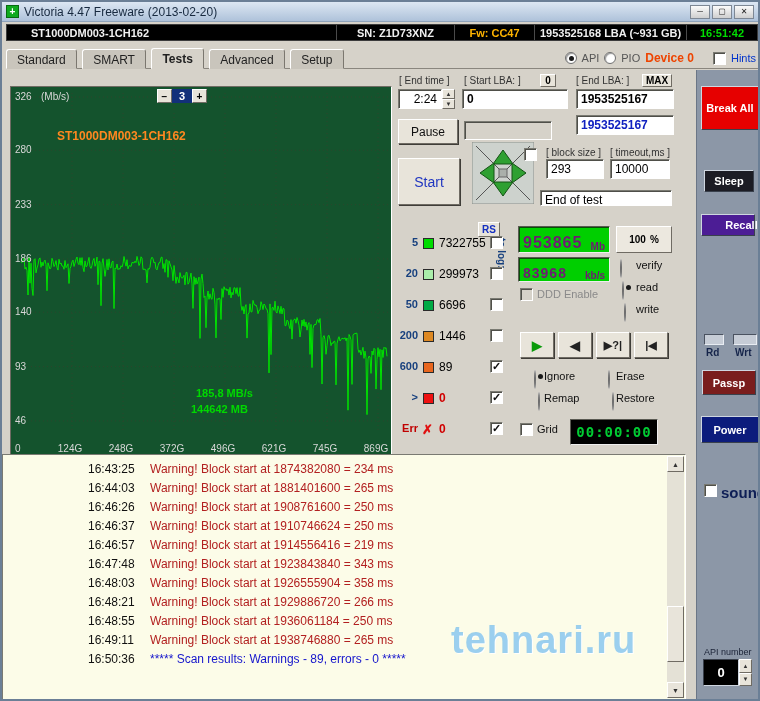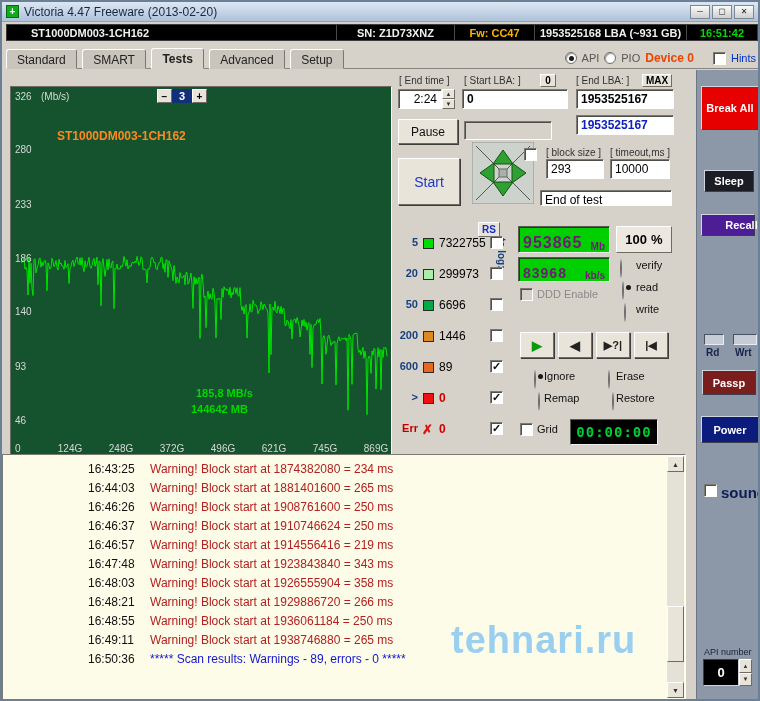--- a/index.html
+++ b/index.html
@@ -68,21 +68,21 @@
   .stat-x{position:absolute;left:26px;top:0;color:#e01010;font-weight:bold;font-size:13px;}
   .stat-value{position:absolute;left:43px;font-size:12px;color:#000;}
   .stat-row.alert .stat-value{color:#d00000;font-weight:bold;}
   .stat-row .chk{position:absolute;left:94px;top:0;}
   .tolog{position:absolute;left:102px;top:168px;font-size:10px;font-weight:bold;color:#17407e;writing-mode:vertical-rl;}
   .rsbox{position:absolute;left:84px;top:152px;width:22px;height:15px;font-size:10px;font-weight:bold;color:#1530c0;background:#e8e4da;border:1px solid;border-color:#fff #6f6b63 #6f6b63 #fff;text-align:center;line-height:13px;}
 
   .lcd{background:#00cf00;border:1px solid;border-color:#5a5a52 #eee #eee #5a5a52;box-shadow:inset 1px 1px 0 #064f06;color:#701a75;font-family:"DejaVu Sans Mono",monospace;font-weight:bold;display:flex;align-items:flex-end;padding:0 4px;}
   .lcd .val{flex:1;font-size:16px;letter-spacing:1px;}
   .lcd .unit{font-size:10px;font-family:"Liberation Sans",sans-serif;}
-  .pctbox{background:#ece8df;border:1px solid;border-color:#fff #6f6b63 #6f6b63 #fff;display:flex;align-items:center;justify-content:center;font-size:13px;font-weight:bold;gap:4px;}
+  .pctbox{background:#ece8df;border:1px solid;border-color:#fff #6f6b63 #6f6b63 #fff;display:flex;align-items:center;justify-content:center;font-size:10px;font-weight:bold;gap:4px;}
   .timer{background:#000;border:1px solid;border-color:#5a5a52 #eee #eee #5a5a52;color:#00cc33;font-family:"DejaVu Sans Mono",monospace;font-size:14px;font-weight:bold;display:flex;align-items:center;justify-content:center;letter-spacing:1px;}
   .rlabel{font-size:11px;color:#111;}
   .gray-label{font-size:11px;color:#8a8a8a;}
   .transport{font-size:13px;font-weight:bold;color:#222;}
   .transport.play{color:#0a9a0a;}
 
   
   .side{position:absolute;left:694px;top:68px;width:66px;height:633px;background:#8c97a7;border-left:1px solid #6b7686;}
   .sbtn{position:absolute;border:1px solid;border-color:#cfd6e0 #39404c #39404c #cfd6e0;color:#fff;font-size:11px;font-weight:bold;display:flex;align-items:center;justify-content:center;text-align:center;}
   .led{position:absolute;width:20px;height:11px;background:#c6ccd6;border:1px solid;border-color:#4a5260 #e8ecf2 #e8ecf2 #4a5260;}

